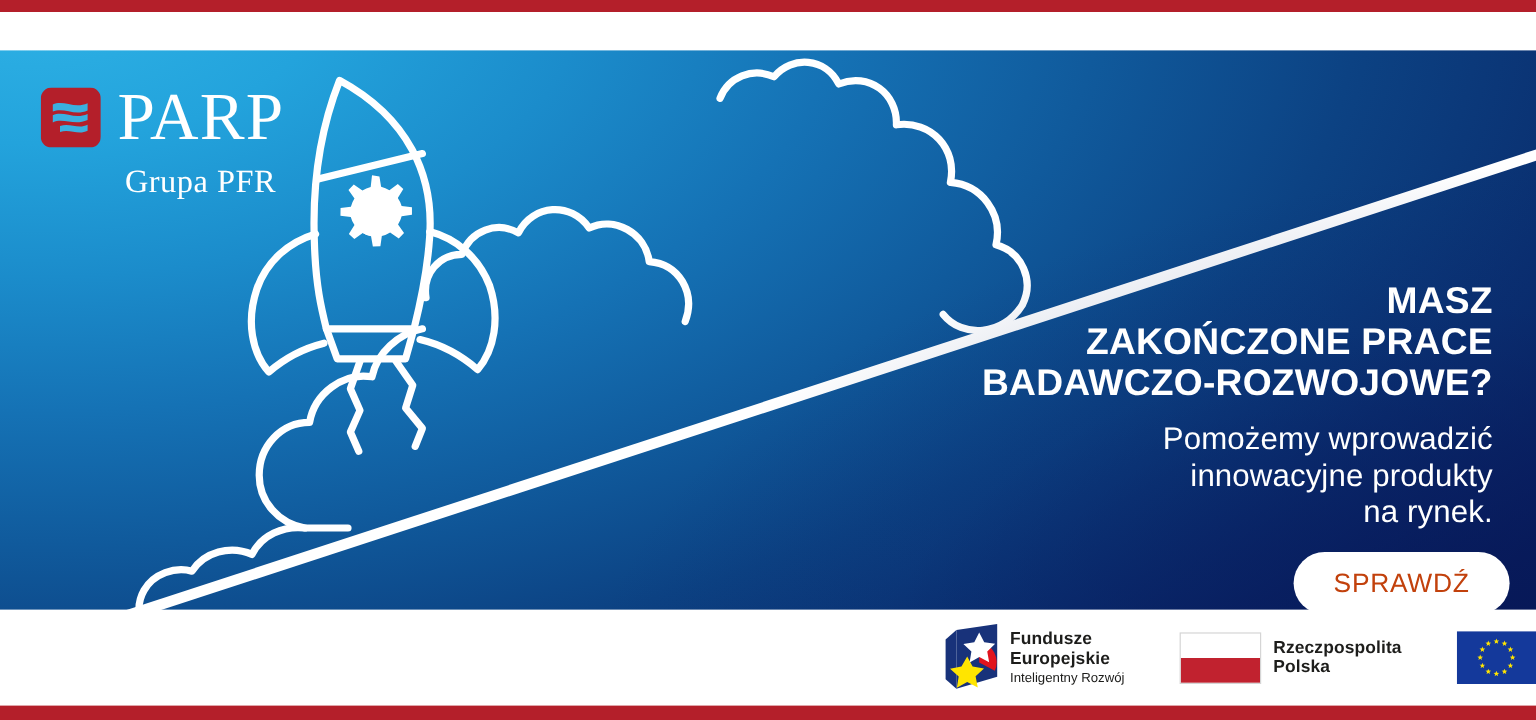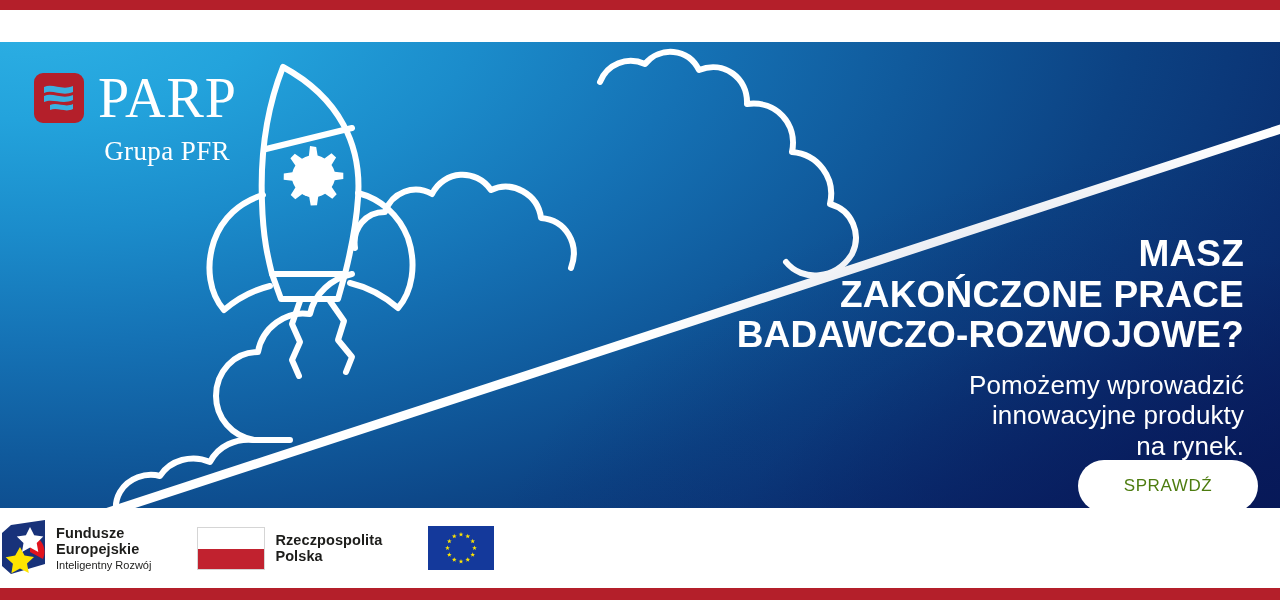--- a/index.html
+++ b/index.html
@@ -112,21 +112,21 @@
     position: absolute;
     right: 36px;
     top: 192px;
     width: 620px;
     text-align: right;
     z-index: 6;
   }
   .headline {
     color: #ffffff;
     font-weight: bold;
-    font-size: 37px;
+    font-size: 31px;
     line-height: 1.10;
     letter-spacing: 0.2px;
   }
   .headline div { white-space: nowrap; }
   .subcopy {
     margin-top: 14px;
     color: #ffffff;
     font-size: 26px;
     line-height: 1.17;
     font-weight: normal;
@@ -136,38 +136,38 @@
 
   .cta {
     position: absolute;
     right: 22px;
     top: 418px;
     width: 180px;
     height: 52px;
     border: none;
     border-radius: 26px;
     background: #ffffff;
-    color: #4d7c0f;
+    color: #c2410c;
     font-family: "Liberation Sans", sans-serif;
-    font-size: 17px;
+    font-size: 22px;
     letter-spacing: 0.6px;
     cursor: pointer;
     z-index: 7;
     padding: 0;
   }
 
   
   .footer {
     position: absolute;
     left: 0; top: 508px;
     width: 1280px; height: 80px;
     background: #ffffff;
     display: flex;
     align-items: center;
-    justify-content: flex-start;
+    justify-content: flex-end;
     gap: 46px;
   }
   .fl {
     display: flex;
     align-items: center;
     gap: 10px;
   }
   .fl-text {
     color: #1d1d1b;
     line-height: 1.12;

